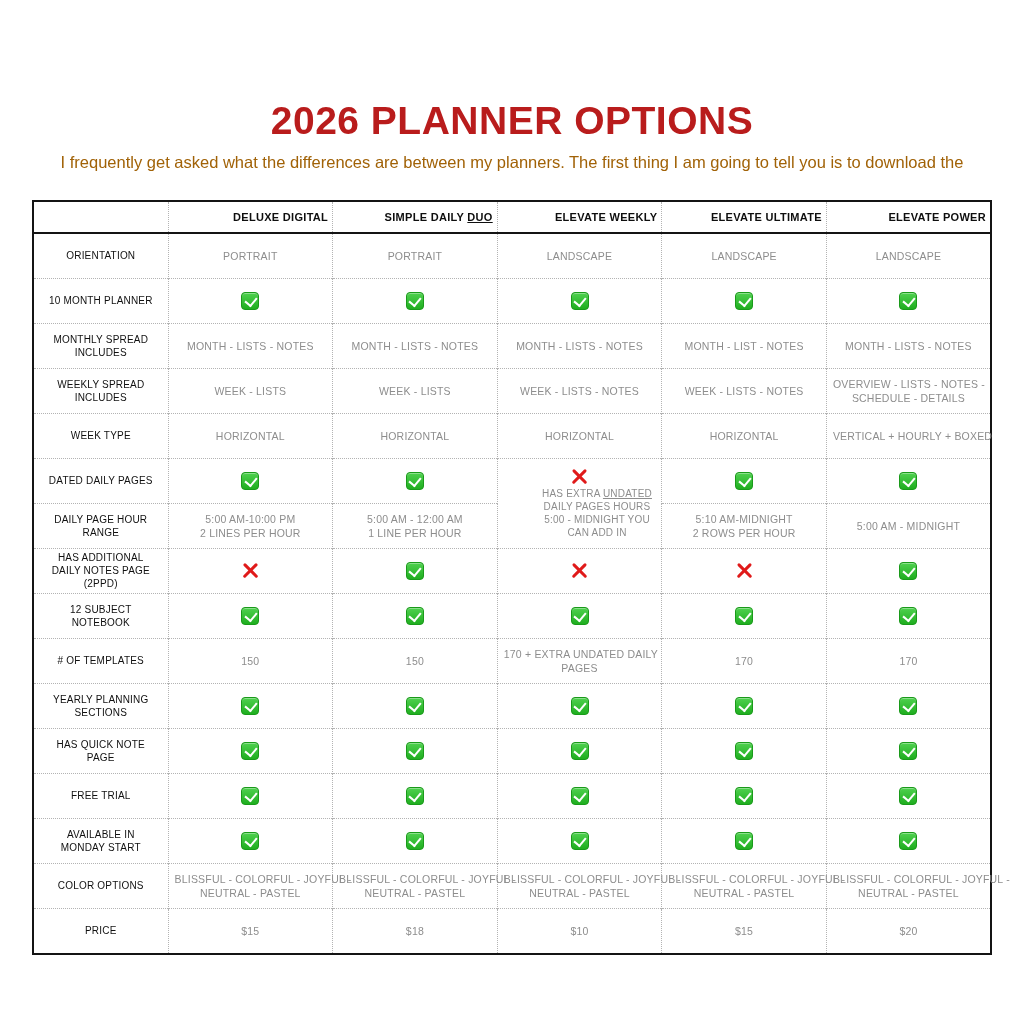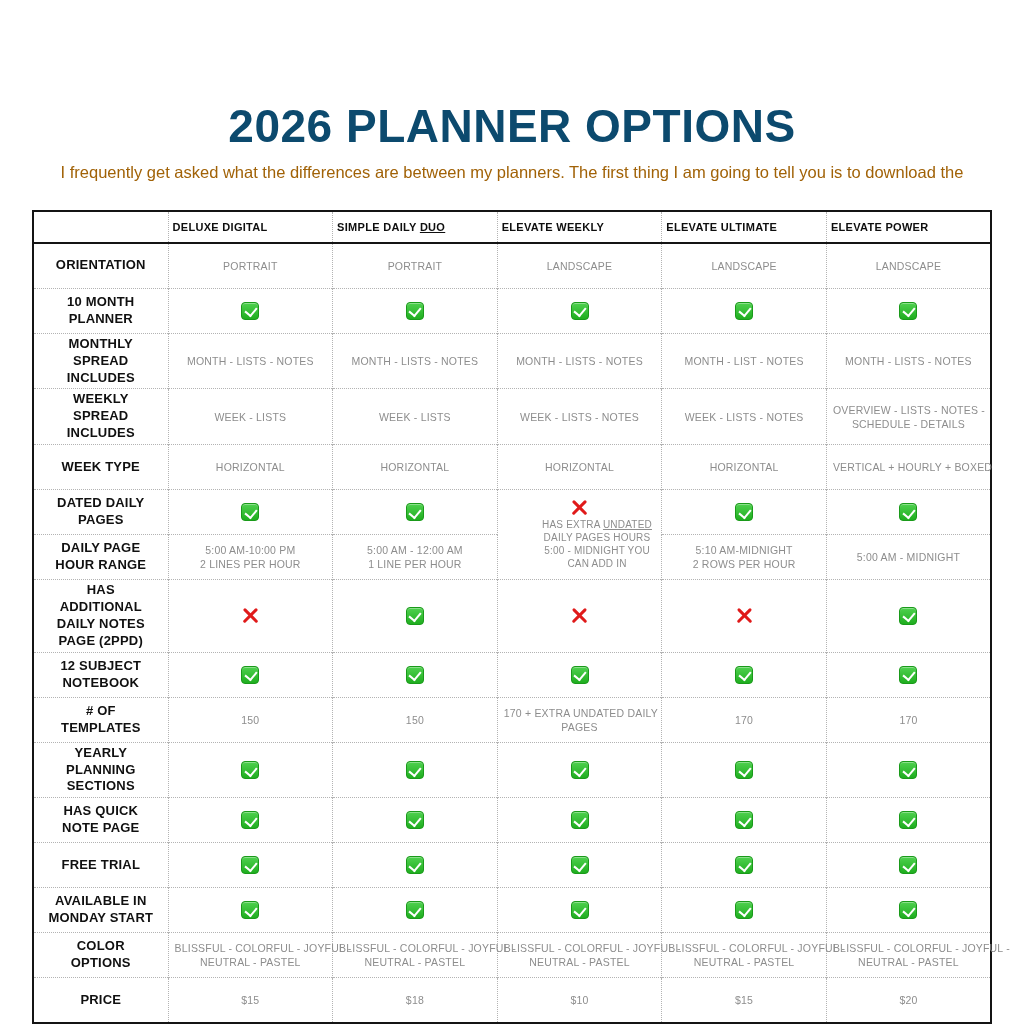--- a/index.html
+++ b/index.html
@@ -4,51 +4,51 @@
 <style>
   html,body{margin:0;padding:0;}
   body{
     width:1024px;height:1024px;background:#ffffff;
     font-family:"Liberation Sans","DejaVu Sans",sans-serif;
     -webkit-font-smoothing:antialiased;
   }
   .page{padding-top:99px;}
   h1.title{
     margin:0;text-align:center;
-    font-size:46px;font-weight:bold;color:#0c4a6e;letter-spacing:0.5px;
+    font-size:39px;font-weight:bold;color:#b91c1c;letter-spacing:0.5px;
   }
   .subtitle{
     margin:9px auto 0;text-align:center;
     font-size:16.5px;line-height:1.32;color:#a16207;
     width:990px;
   }
   table.cmp{
     border-collapse:collapse;table-layout:fixed;
     margin:26px auto 0;width:958px;
     border:2px solid #141414;
   }
   col.c-label{width:135px;}
   col.c-planner{width:164.6px;}
   thead th{
     border-bottom:2px solid #141414;
     height:30px;font-size:11px;font-weight:bold;color:#0e0e0e;
-    text-align:left;vertical-align:middle;letter-spacing:0.3px;
+    text-align:right;vertical-align:middle;letter-spacing:0.3px;
     padding:0 4px;
   }
   thead th:not(:first-child){border-left:1px dotted #b3b3b3;}
   tbody tr > *{border-top:1px dotted #b3b3b3;}
   tbody tr:first-child > *{border-top:none;}
   tbody td{
     border-left:1px dotted #b3b3b3;
     text-align:center;vertical-align:middle;
     font-size:10.5px;color:#8d8d8d;letter-spacing:0.2px;
     height:40px;padding:2px 6px;line-height:1.35;
   }
   th.rowlabel{
-    font-size:13px;font-weight:bold;color:#101010;
+    font-size:10px;font-weight:normal;color:#101010;
     text-align:center;vertical-align:middle;
     padding:2px 12px;line-height:1.3;letter-spacing:0.2px;margin-left:36px;
   }
   .u{text-decoration:underline;}
   
   .check{
     display:inline-block;width:16px;height:16px;border-radius:4px;
     background:linear-gradient(180deg,#4fd14f 0%,#1fae1f 100%);
     border:1px solid #1a9a1a;position:relative;vertical-align:middle;
     box-shadow:inset 0 1px 0 rgba(255,255,255,0.35);

